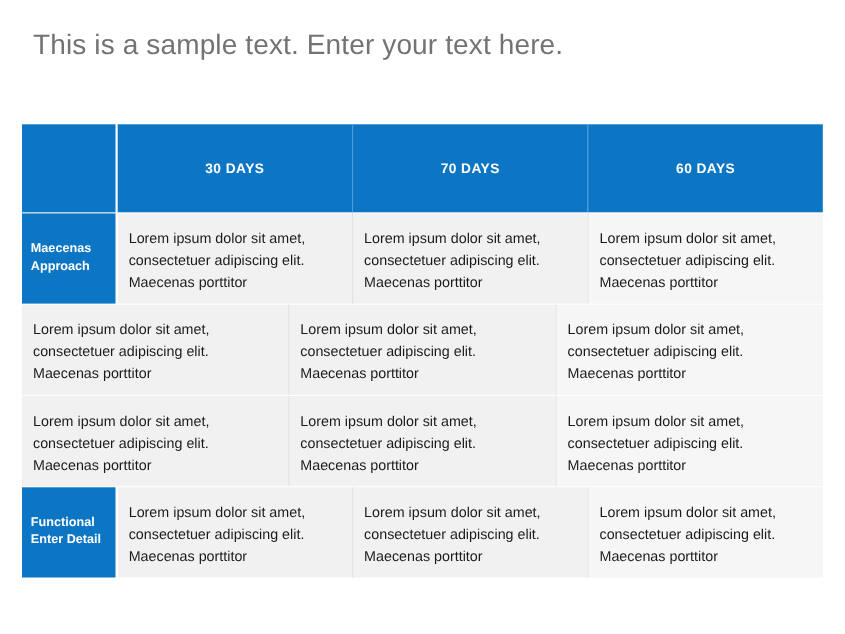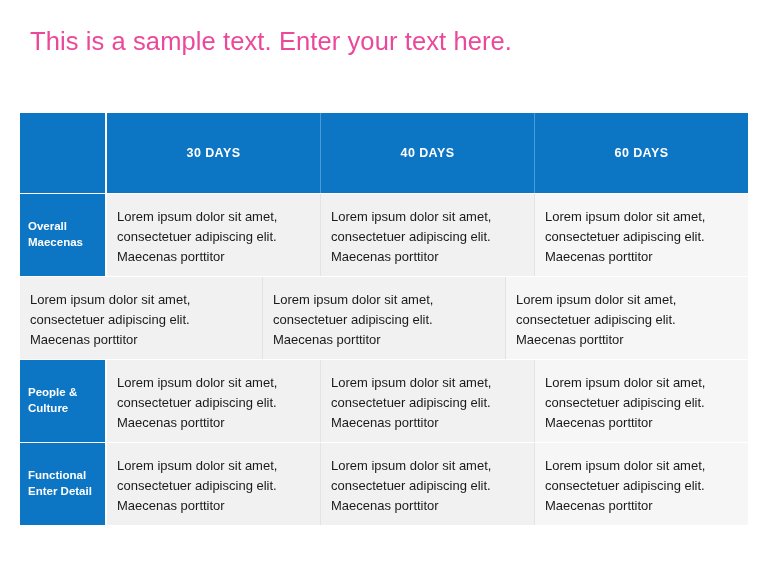--- a/index.html
+++ b/index.html
@@ -20,21 +20,21 @@
     height: 576px;
     background: #ffffff;
   }
 
   .slide-title {
     position: absolute;
     left: 30px;
     top: 26px;
     font-size: 25.5px;
     font-weight: 400;
-    color: #ec4899;
+    color: #737373;
     letter-spacing: 0.1px;
     line-height: 1.2;
     white-space: nowrap;
   }
 
   .matrix {
     position: absolute;
     left: 20px;
     top: 113px;
     width: 728px;
@@ -118,26 +118,26 @@
 
 <div class="slide">
 
   <div class="slide-title">This is a sample text. Enter your text here.</div>
 
   <div class="matrix">
 
     <div class="matrix-row header-row">
       <div class="header-corner"></div>
       <div class="header-cell first">30 DAYS</div>
-      <div class="header-cell">40 DAYS</div>
+      <div class="header-cell">70 DAYS</div>
       <div class="header-cell">60 DAYS</div>
     </div>
 
     <div class="matrix-row body-row">
-      <div class="row-label">Overall Maecenas</div>
+      <div class="row-label">Maecenas Approach</div>
       <div class="body-cell first">
         <span class="cell-text">Lorem ipsum dolor sit amet, consectetuer adipiscing elit. Maecenas porttitor</span>
       </div>
       <div class="body-cell">
         <span class="cell-text">Lorem ipsum dolor sit amet, consectetuer adipiscing elit. Maecenas porttitor</span>
       </div>
       <div class="body-cell last">
         <span class="cell-text">Lorem ipsum dolor sit amet, consectetuer adipiscing elit. Maecenas porttitor</span>
       </div>
     </div>
@@ -148,21 +148,20 @@
       </div>
       <div class="body-cell">
         <span class="cell-text">Lorem ipsum dolor sit amet, consectetuer adipiscing elit. Maecenas porttitor</span>
       </div>
       <div class="body-cell last">
         <span class="cell-text">Lorem ipsum dolor sit amet, consectetuer adipiscing elit. Maecenas porttitor</span>
       </div>
     </div>
 
     <div class="matrix-row body-row">
-      <div class="row-label">People &amp; Culture</div>
       <div class="body-cell first">
         <span class="cell-text">Lorem ipsum dolor sit amet, consectetuer adipiscing elit. Maecenas porttitor</span>
       </div>
       <div class="body-cell">
         <span class="cell-text">Lorem ipsum dolor sit amet, consectetuer adipiscing elit. Maecenas porttitor</span>
       </div>
       <div class="body-cell last">
         <span class="cell-text">Lorem ipsum dolor sit amet, consectetuer adipiscing elit. Maecenas porttitor</span>
       </div>
     </div>

